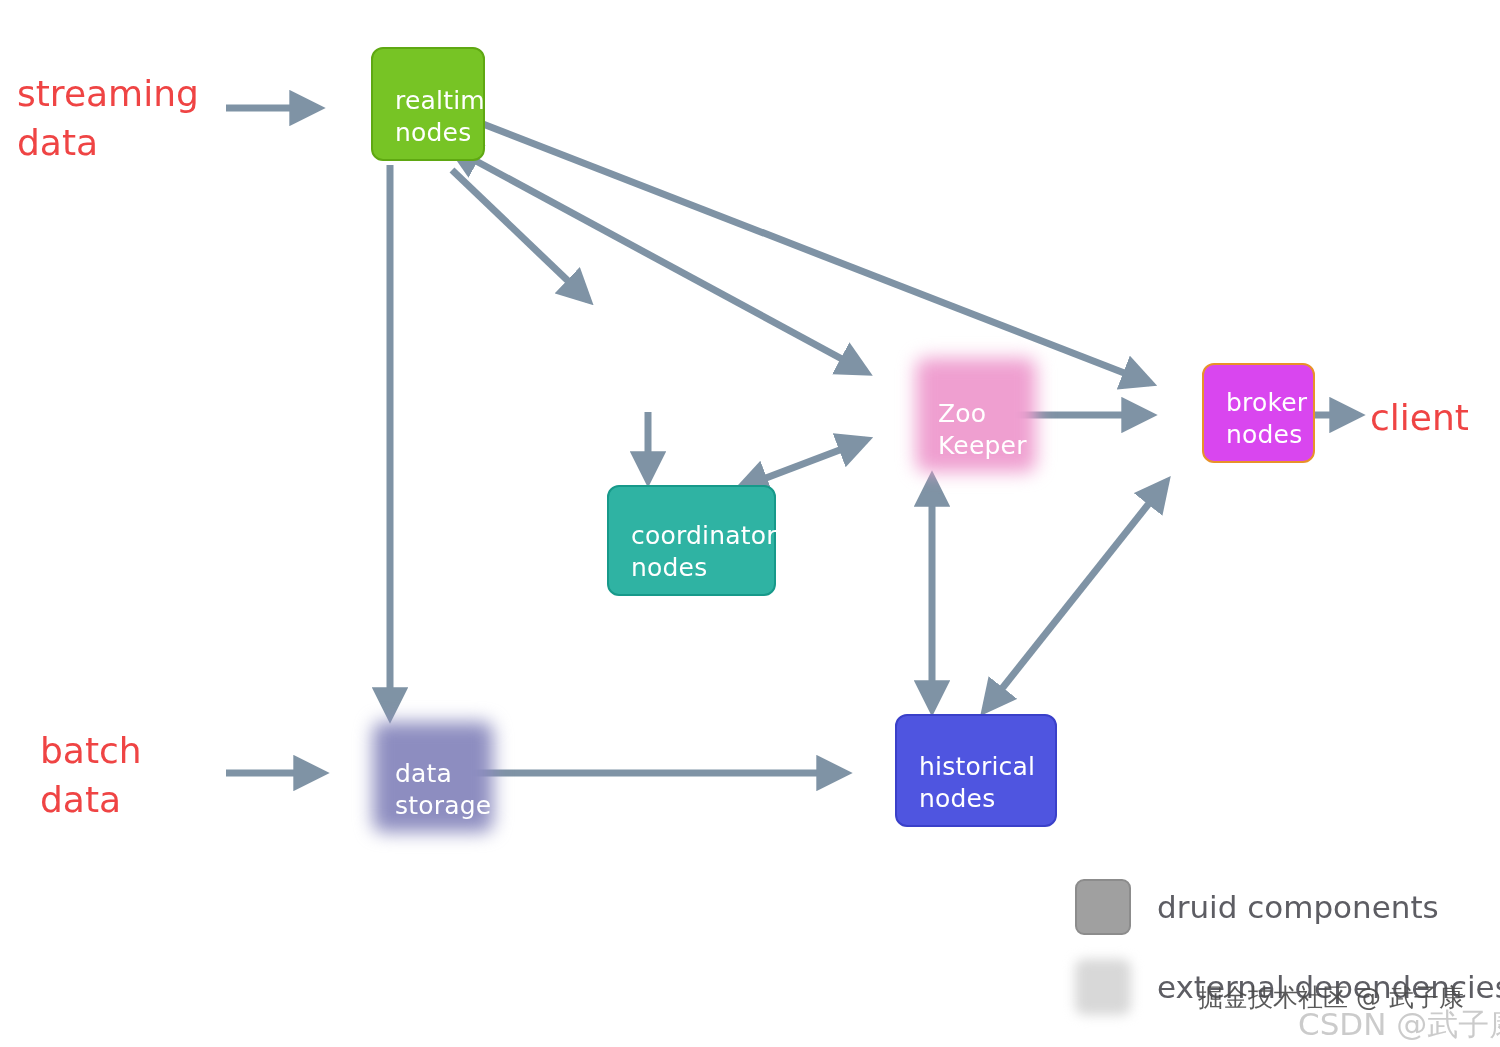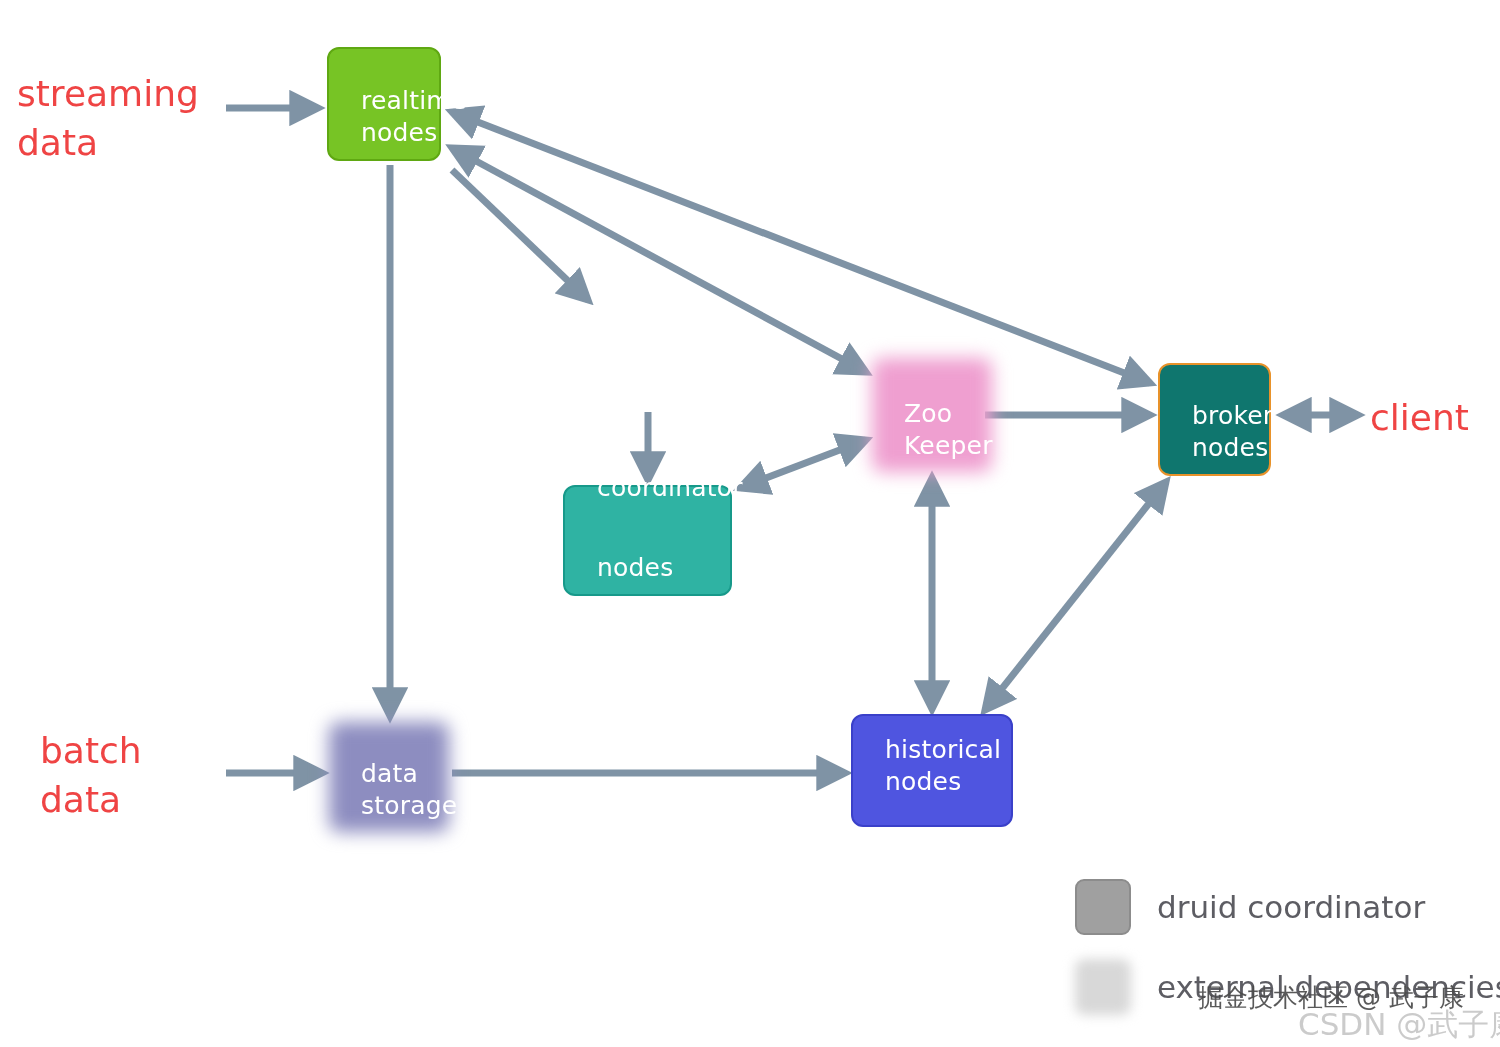--- a/index.html
+++ b/index.html
@@ -26,27 +26,28 @@
   }
 
   
   .node {
     position: absolute;
     box-sizing: border-box;
     display: flex;
     flex-direction: column;
     justify-content: flex-end;
     align-items: flex-start;
-    padding: 0 0 10px 32px;
+    padding: 0 0 10px 22px;
     color: #ffffff;
     font-size: 25px;
     line-height: 1.28;
     letter-spacing: 0.2px;
     border-radius: 12px;
     z-index: 3;
+    margin-left: 44px;
   }
   .node .line { white-space: nowrap; }
 
   
   .node.druid {
     border-width: 2px;
     border-style: solid;
   }
   
   .node.external {
@@ -172,37 +173,37 @@
     <span class="line">nodes</span>
   </div>
 
 
   <div class="node external" id="node-zookeeper" style="left: 872px; top: 358px; width: 120px; height: 114px; background: transparent; box-shadow: none; text-align: center;">
     <span class="line">Zoo</span>
     <span class="line">Keeper</span>
   <div style="position: absolute; left: 0px; top: 0px; width: 100%; height: 100%; border-radius: 10px; background: rgb(239, 159, 208); filter: blur(9px); z-index: -1;"></div>
     </div>
 
-  <div class="node druid" id="node-broker" style="left: 1158px; top: 363px; width: 113px; height: 113px; background: #0f766e; border-color: rgb(232, 146, 42);">
+  <div class="node druid" id="node-broker" style="left: 1158px; top: 363px; width: 113px; height: 100px; background: #d946ef; border-color: rgb(232, 146, 42);">
     <span class="line">broker</span>
     <span class="line">nodes</span>
   </div>
 
-  <div class="node druid" id="node-coordinator" style="left: 563px; top: 485px; width: 169px; height: 111px; background: rgb(47, 179, 163); border-color: rgb(23, 153, 138); gap: 48px;">
+  <div class="node druid" id="node-coordinator" style="left: 563px; top: 485px; width: 169px; height: 111px; background: rgb(47, 179, 163); border-color: rgb(23, 153, 138);">
     <span class="line">coordinator</span>
     <span class="line">nodes</span>
   </div>
 
   <div class="node external" id="node-deepstorage" style="left: 329px; top: 722px; width: 120px; height: 110px; background: transparent; box-shadow: none;">
     <span class="line">data</span>
     <span class="line">storage</span>
   <div style="position: absolute; left: 0px; top: 0px; width: 100%; height: 100%; border-radius: 10px; background: rgb(141, 141, 192); filter: blur(9px); z-index: -1;"></div>
     </div>
 
-  <div class="node druid" id="node-historical" style="left: 851px; top: 714px; width: 162px; height: 113px; background: rgb(79, 85, 224); border-color: rgb(58, 64, 201); justify-content: center;">
+  <div class="node druid" id="node-historical" style="left: 851px; top: 714px; width: 162px; height: 113px; background: rgb(79, 85, 224); border-color: rgb(58, 64, 201);">
     <span class="line">historical</span>
     <span class="line">nodes</span>
   </div>
 
   <div class="text-label" id="label-streaming" style="left: 17px; top: 70px; width: 185px;">
     <span class="line">streaming</span>
     <span class="line">data</span>
   </div>
 
   <div class="text-label" id="label-batch" style="left: 40px; top: 727px; width: 150px;">
@@ -210,21 +211,21 @@
     <span class="line">data</span>
   </div>
 
   <div class="text-label" id="label-client" style="left: 1370px; top: 394px; width: 120px;">
     <span class="line">client</span>
   </div>
 
   <div id="legend">
     <div class="legend-row">
       <div class="legend-swatch solid"></div>
-      <div class="legend-label">druid coordinator</div>
+      <div class="legend-label">druid components</div>
     </div>
     <div class="legend-row">
       <div class="legend-swatch blurred"></div>
       <div class="legend-label">external dependencies</div>
     </div>
   </div>
 
   <div class="watermark" id="wm-juejin">掘金技术社区 @ 武子康</div>
   <div class="watermark" id="wm-csdn">CSDN @武子康</div>
 

